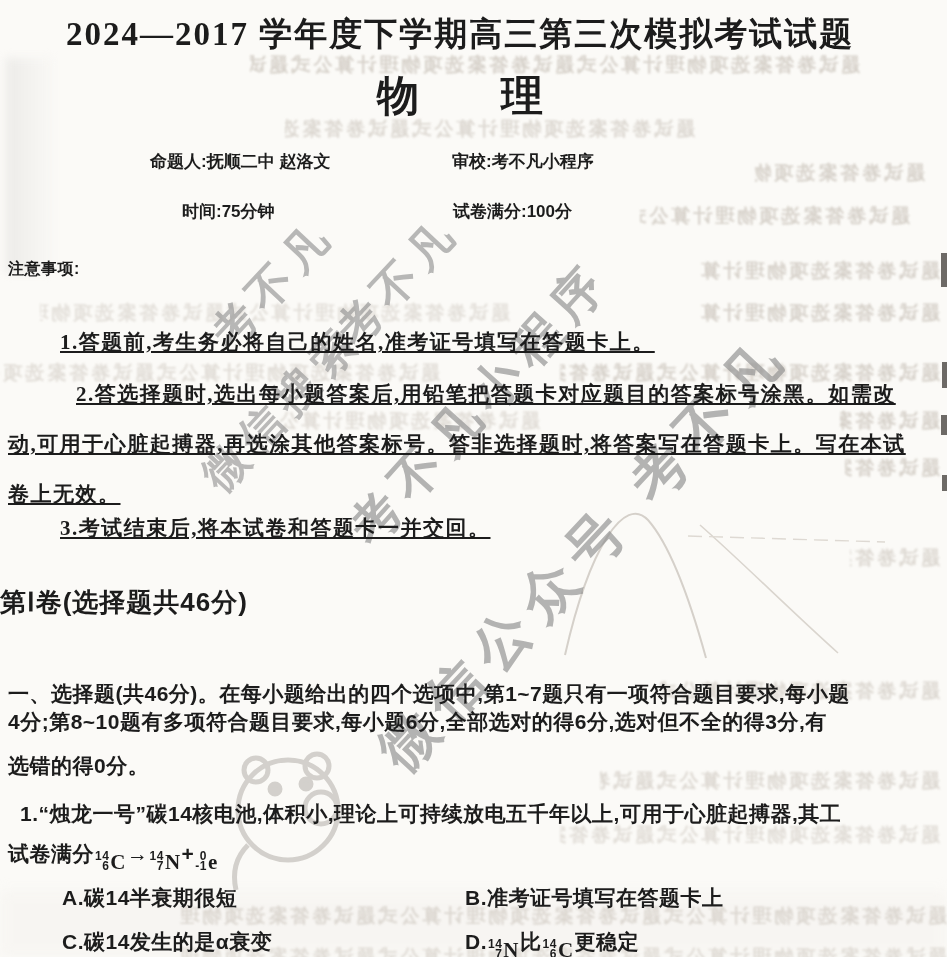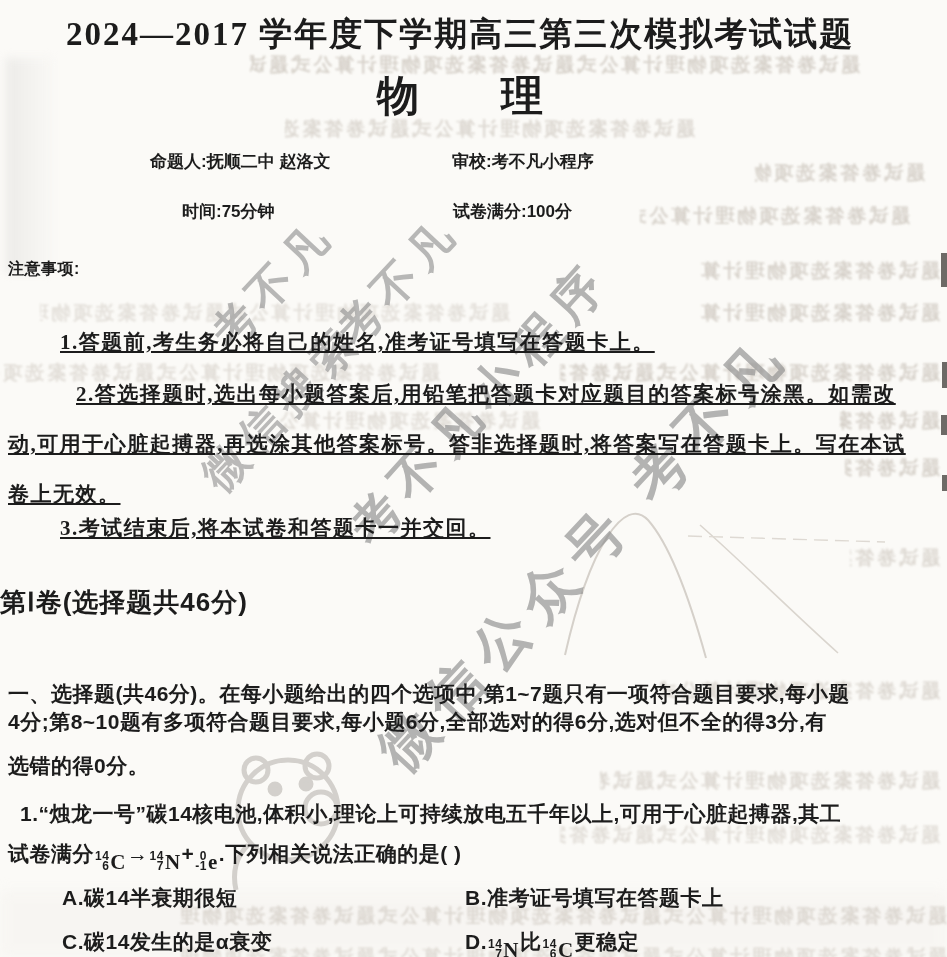--- a/index.html
+++ b/index.html
@@ -172,21 +172,21 @@
         <span>14</span>
         <span>7</span>
       </span>
       <span class="sym">N</span>
     </span><span>+</span><span class="nk">
       <span class="pre">
         <span>0</span>
         <span>-1</span>
       </span>
       <span class="sym">e</span>
-    </span><span>.下列相关说法正确的是(      )</span>
+    </span>
 </div>
 
 <div class="bodyline" id="optA">A.碳14半衰期很短</div>
 <div class="bodyline" id="optB">B.准考证号填写在答题卡上</div>
 <div class="bodyline" id="optC">C.碳14发生的是α衰变</div>
 
 <div class="bodyline" id="optD">
   <span>D.</span><span class="nk">
       <span class="pre">
         <span>14</span>

